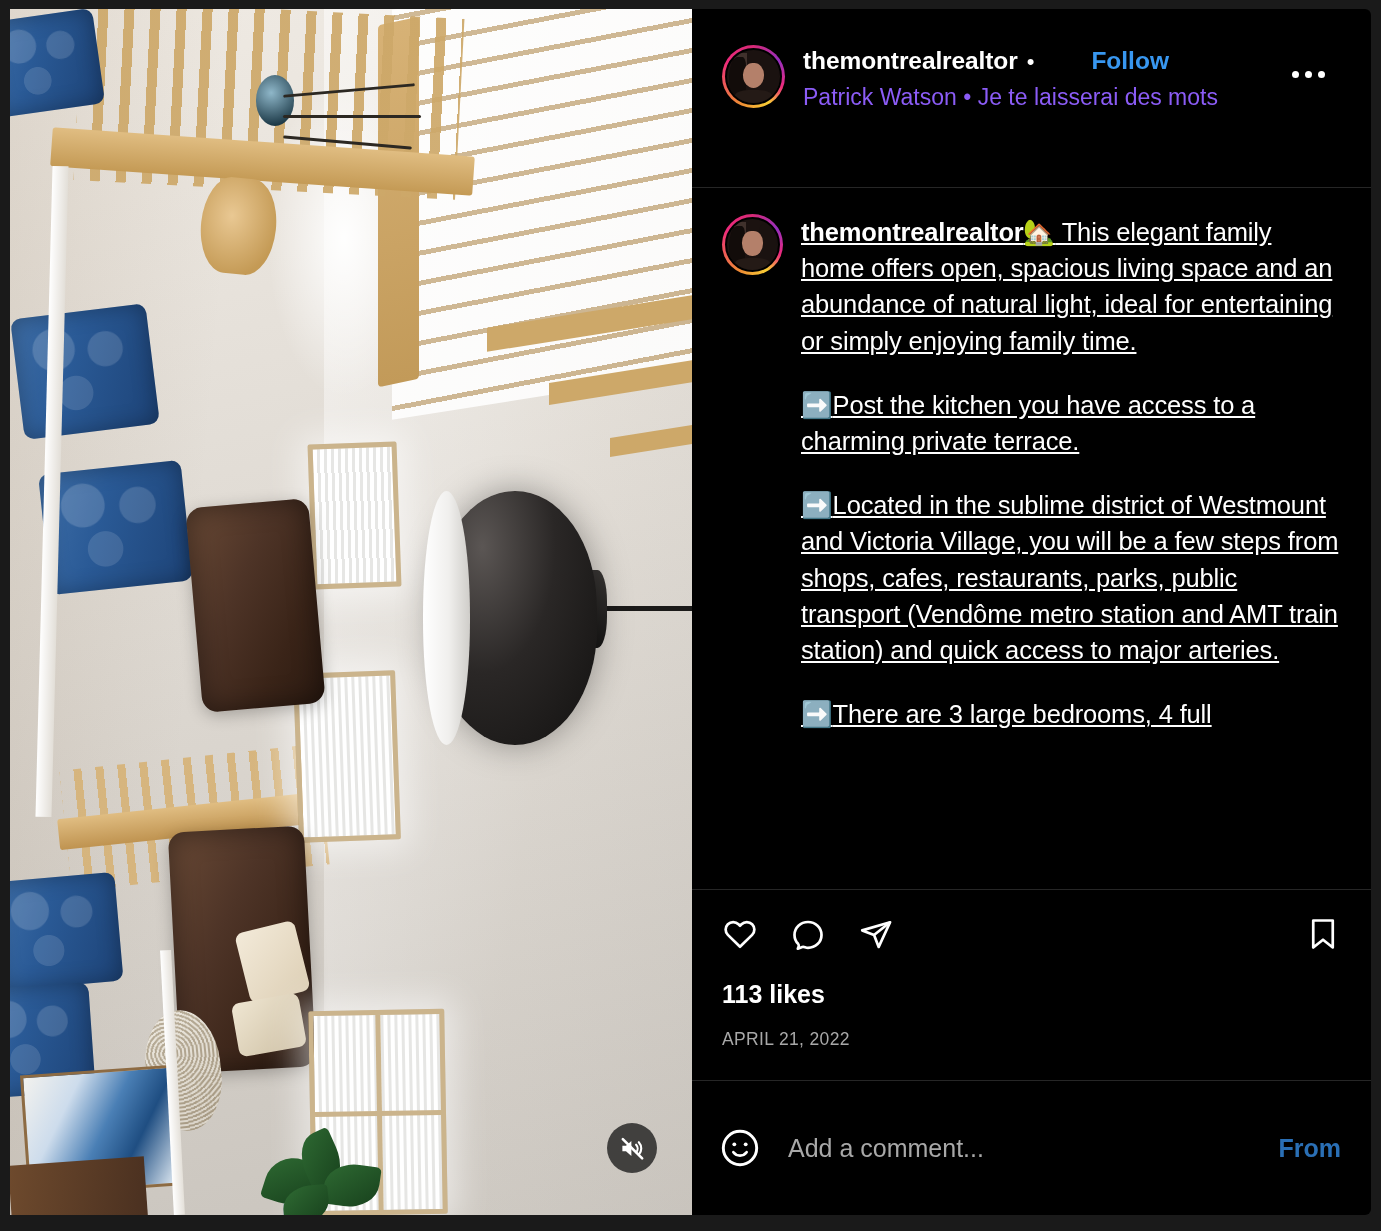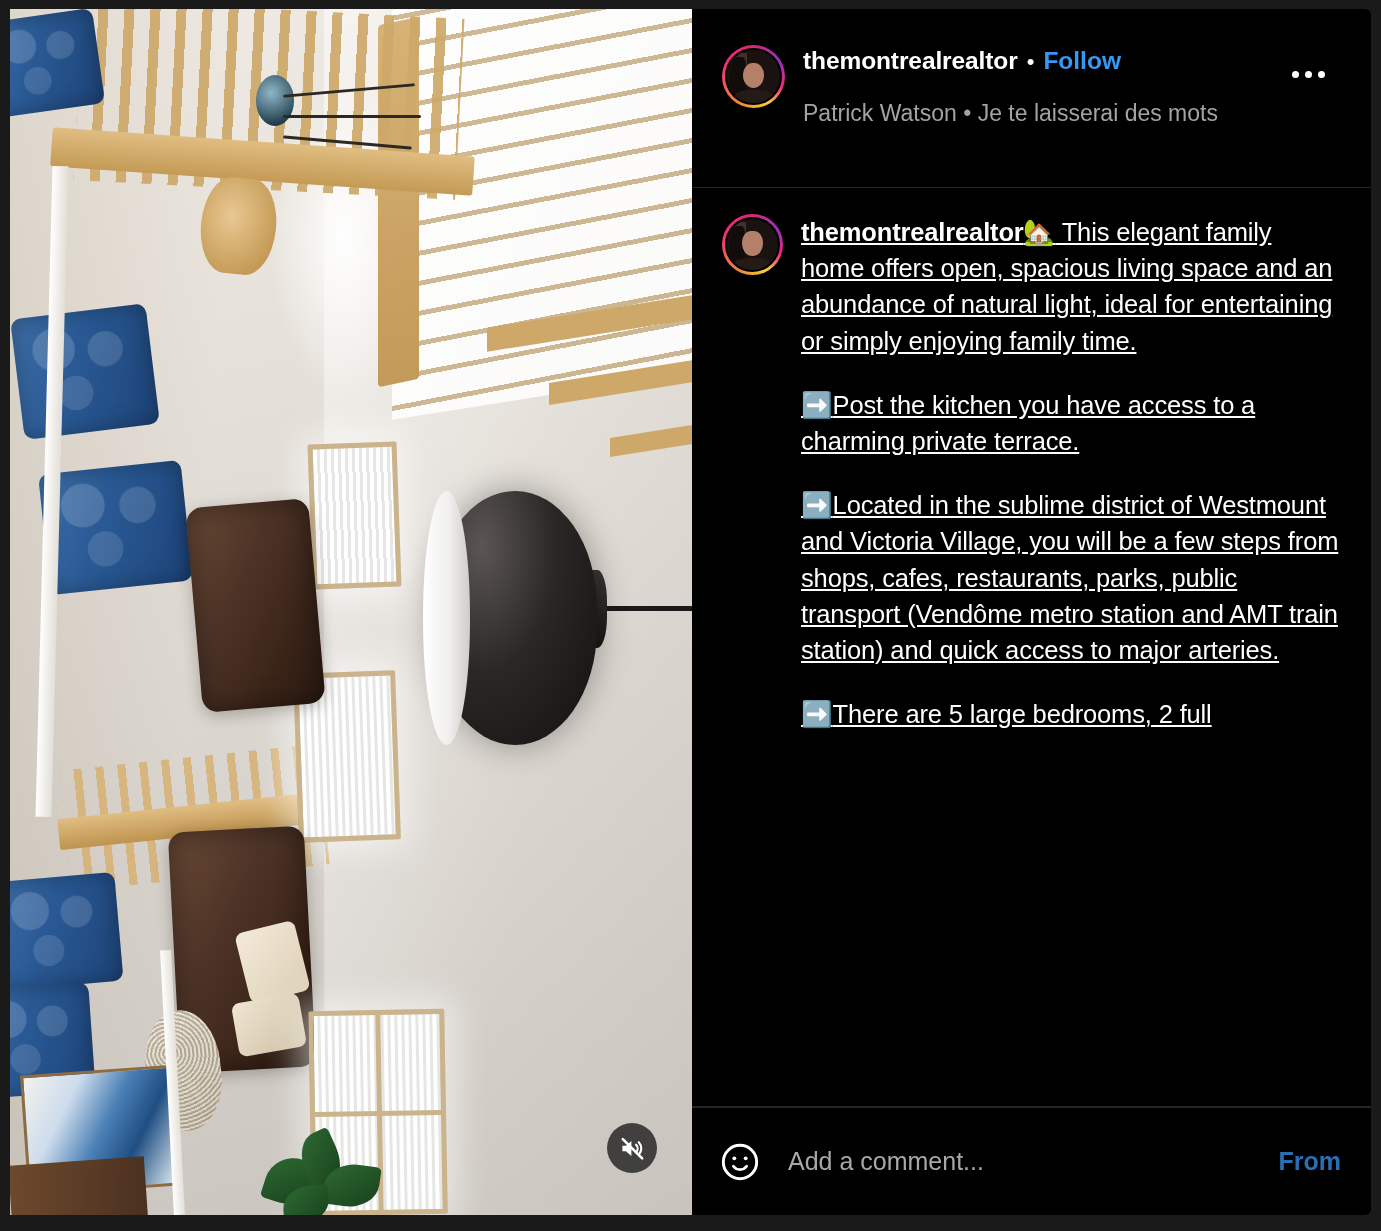--- a/index.html
+++ b/index.html
@@ -345,27 +345,28 @@
   .dot-sep {
     color: #fff;
     font-size: 22px;
     margin: 0 9px;
   }
   .follow-link {
     color: #3897f0;
     font-size: 24.5px;
     font-weight: 600;
     cursor: pointer;
+    margin-left: 48px;
   }
   .audio-line {
-    color: #a3a3a3;
+    color: #8b5cf6;
     font-size: 23px;
     font-weight: 400;
     line-height: 1.32;
-    margin-top: 22px;
+    margin-top: 6px;
     cursor: pointer;
   }
   #more-options {
     flex: 0 0 auto;
     display: flex;
     align-items: center;
     gap: 6px;
     margin-top: 26px;
     margin-right: 22px;
     cursor: pointer;
@@ -443,21 +444,21 @@
     padding-bottom: 30px;
   }
 
   
   #comment-bar {
     flex: 0 0 auto;
     border-top: 1px solid #262626;
     display: flex;
     align-items: center;
     padding: 30px 30px 30px 26px;
-    height: 108px;
+    height: 135px;
   }
   #emoji-button {
     flex: 0 0 auto;
     cursor: pointer;
     display: flex; align-items: center;
   }
   #comment-input {
     flex: 1 1 auto;
     background: transparent;
     border: none;
@@ -606,25 +607,59 @@
         <div class="cap-gap"></div>
         <p class="cap-para">
           <span class="emoji">➡️</span><span>Post the kitchen you have access to a charming private terrace.</span>
         </p>
         <div class="cap-gap"></div>
         <p class="cap-para">
           <span class="emoji">➡️</span><span>Located in the sublime district of Westmount and Victoria Village, you will be a few steps from shops, cafes, restaurants, parks, public transport (Vendôme metro station and AMT train station) and quick access to major arteries.</span>
         </p>
         <div class="cap-gap"></div>
         <p class="cap-para">
-          <span class="emoji">➡️</span><span>There are 5 large bedrooms, 2 full</span>
+          <span class="emoji">➡️</span><span>There are 3 large bedrooms, 4 full</span>
         </p>
       </div>
     </div>
 
+    <div id="action-bar">
+      <div class="actions-row">
+
+        <div class="act-btn" title="Like">
+          <svg width="36" height="36" viewBox="0 0 24 24" fill="none">
+            <path d="M12 20.5 3.9 12.6a5 5 0 0 1 7.1-7.1l1 1 1-1a5 5 0 1 1 7.1 7.1z" stroke="#ffffff" stroke-width="1.8" stroke-linejoin="round"></path>
+          </svg>
+        </div>
+
+        <div class="act-btn" title="Comment">
+          <svg width="36" height="36" viewBox="0 0 24 24" fill="none">
+            <path d="M12 21.2c5 0 9-3.8 9-8.6S17 4 12 4 3 7.8 3 12.6c0 2.3.9 4.4 2.4 5.9.5.6.6 1.4.3 2.1l-.5 1.2 3-1.1c.6-.2 1.2-.1 1.8.1 .9.3 1.9.4 2 .4z" stroke="#ffffff" stroke-width="1.8" stroke-linejoin="round"></path>
+          </svg>
+        </div>
+
+        <div class="act-btn" title="Share">
+          <svg width="36" height="36" viewBox="0 0 24 24" fill="none">
+            <path d="M21.4 4.2 2.8 9.6l7.9 3.1 3.1 7.9z" stroke="#ffffff" stroke-width="1.8" stroke-linejoin="round"></path>
+            <path d="M21.4 4.2 10.7 12.7" stroke="#ffffff" stroke-width="1.8" stroke-linejoin="round"></path>
+          </svg>
+        </div>
+
+        <div class="act-spacer"></div>
+
+        <div class="act-btn act-save" title="Save">
+          <svg width="36" height="36" viewBox="0 0 24 24" fill="none">
+            <path d="M5.5 3h13v18l-6.5-5.2L5.5 21z" stroke="#ffffff" stroke-width="1.8" stroke-linejoin="round"></path>
+          </svg>
+        </div>
+      </div>
+
+      <div class="likes-count">113 likes</div>
+      <div class="post-date">APRIL 21, 2022</div>
+    </div>
 
     <div id="comment-bar">
       <div id="emoji-button">
         <svg width="44" height="44" viewBox="0 0 24 24" fill="none">
           <circle cx="12" cy="12" r="9.1" stroke="#ffffff" stroke-width="1.6"></circle>
           <circle cx="8.9" cy="10" r="1.05" fill="#ffffff"></circle>
           <circle cx="15.1" cy="10" r="1.05" fill="#ffffff"></circle>
           <path d="M8.4 14.3c.9 1.2 2.1 1.8 3.6 1.8s2.7-.6 3.6-1.8" stroke="#ffffff" stroke-width="1.5" stroke-linecap="round"></path>
         </svg>
       </div>

